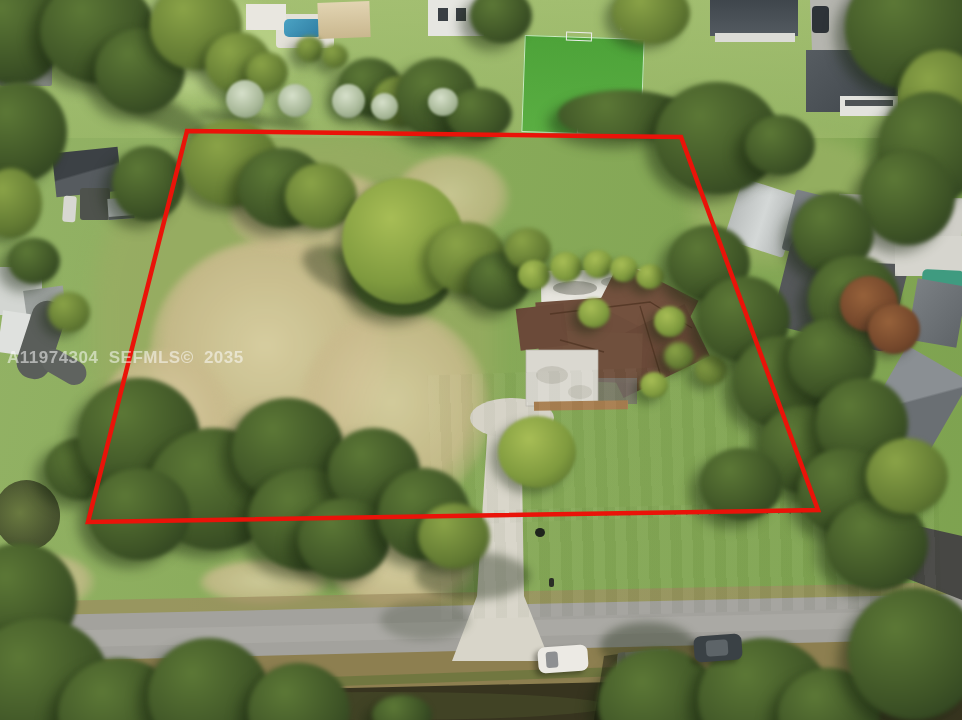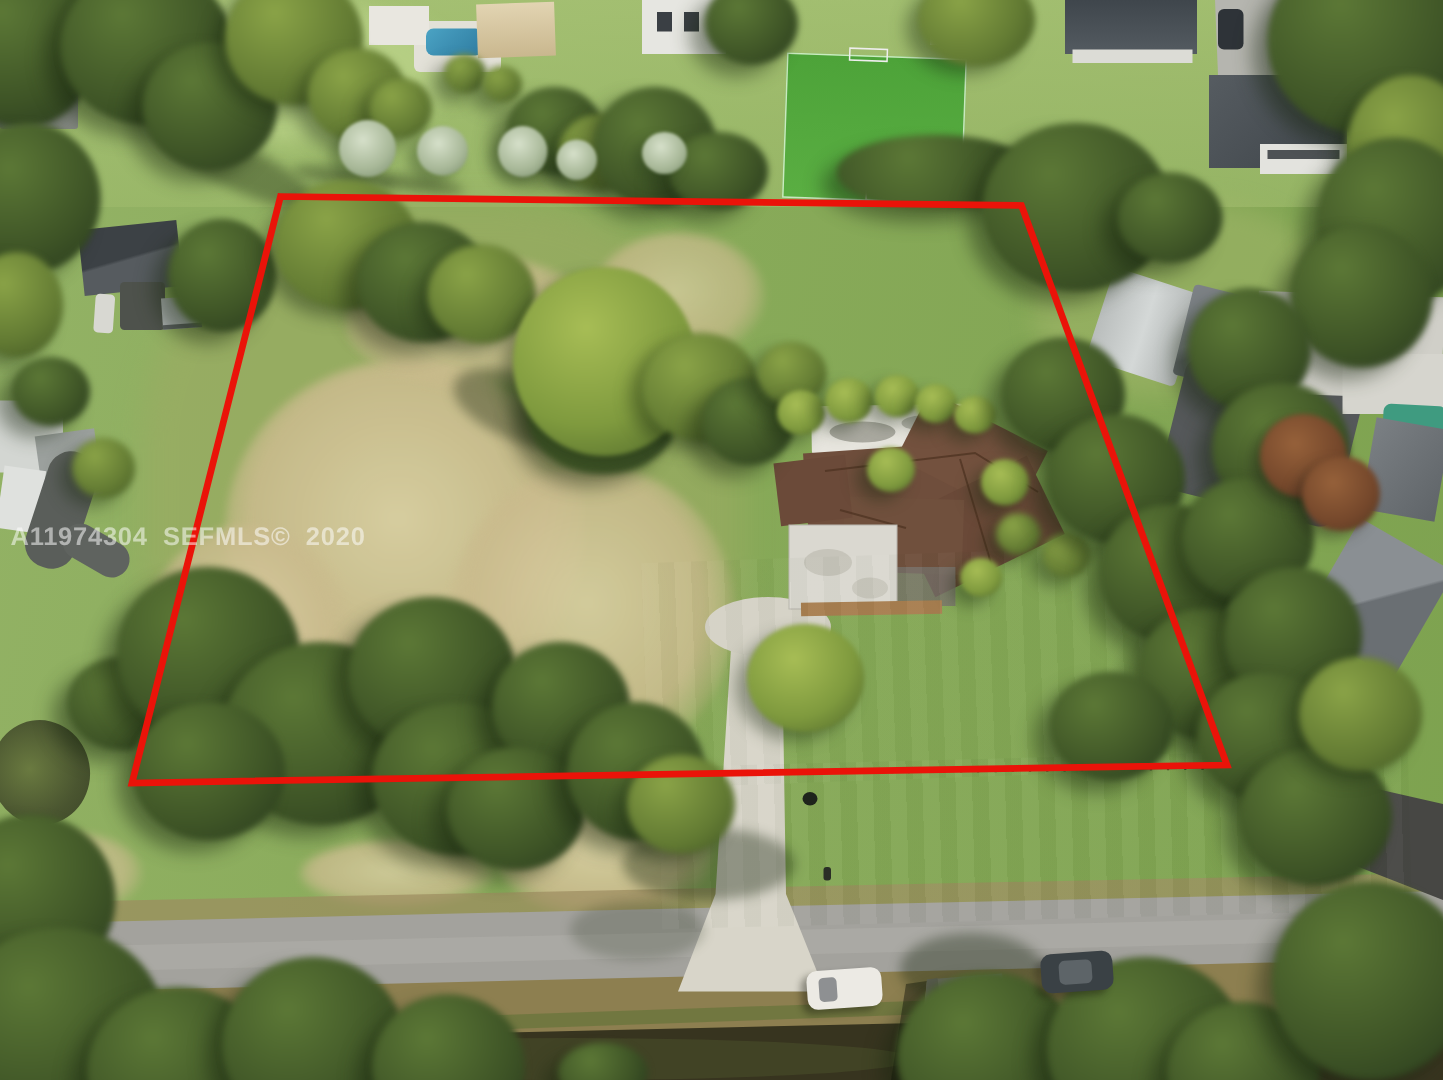--- a/index.html
+++ b/index.html
@@ -236,14 +236,14 @@
   <div class="car" style="left:694px;top:635px;width:48px;height:26px;background:#3a4145;transform:rotate(-4deg);box-shadow:-4px 3px 5px rgba(20,20,10,.4)">
     <div class="abs" style="left:12px;top:5px;width:22px;height:16px;background:#5d6468;border-radius:4px"></div>
   </div>
   <i style="position:absolute;left:535px;top:528px;width:10px;height:9px;border-radius:50%;background:#1e241c"></i>
   <i style="position:absolute;left:549px;top:578px;width:5px;height:9px;border-radius:2px;background:#2a2e26"></i>
 
   <svg id="boundary" class="layer" width="962" height="720">
     <polygon points="187,131 681,137 818,510 88,522"></polygon>
   </svg>
 
-  <div class="watermark">A11974304 SEFMLS© 2020</div>
+  <div class="watermark">A11974304 SEFMLS© 2035</div>
 </div>
 
 </body></html>

